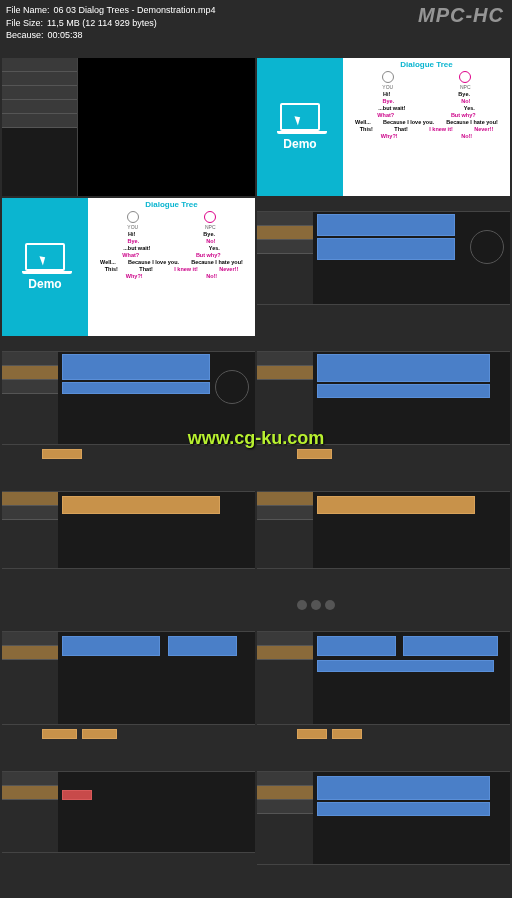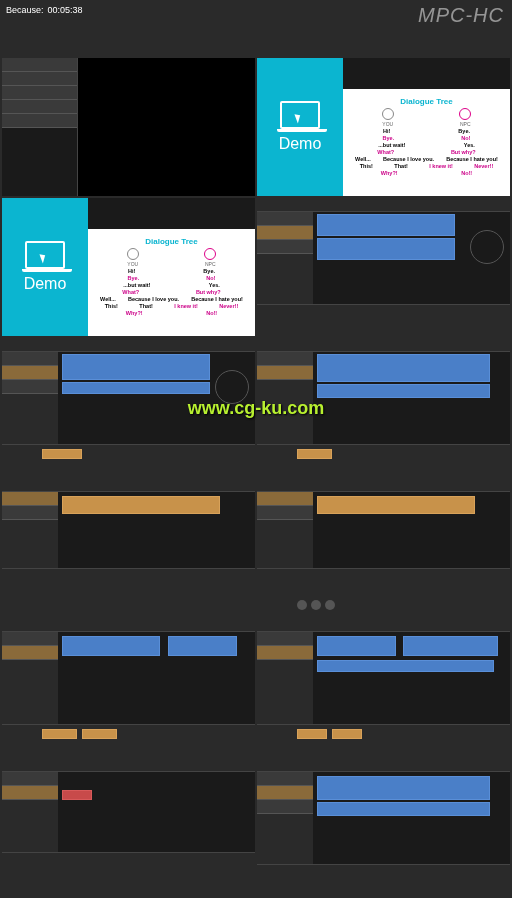--- a/index.html
+++ b/index.html
@@ -11,21 +11,21 @@
       font-size: 9px;
       color: #fff;
       position: relative;
       overflow: hidden;
     }
     .logo {
       position: absolute;
       top: 4px;
       right: 8px;
       font-size: 20px;
-      font-weight: normal;
+      font-weight: bold;
       font-style: italic;
       color: rgba(255,255,255,0.5);
       letter-spacing: 1px;
       text-align: center;
     }
     .info {
       position: absolute;
       top: 4px;
       left: 6px;
       line-height: 1.4;
@@ -108,31 +108,30 @@
       top: 10px;
       left: 14px;
       width: 0;
       height: 0;
       border-left: 5px solid #fff;
       border-top: 3px solid transparent;
       border-bottom: 7px solid transparent;
       transform: rotate(-20deg);
     }
     .demo-label {
-      font-size: 16px;
-      font-weight: normal;
+      font-size: 12px;
+      font-weight: bold;
     }
     .demo-right {
       flex: 1;
       background: #fff;
       color: #000;
-      padding: 8px 6px;
+      padding: 2px 6px;
       font-size: 6px;
       position: relative;
-      margin-top: 31px;
     }
     .tree-title {
       text-align: center;
       color: #0bb5d0;
       font-weight: bold;
       font-size: 8px;
       margin-bottom: 2px;
     }
     .tree-heads {
       display: flex;
@@ -205,37 +204,45 @@
       position: absolute;
       bottom: 0;
       left: 0;
       right: 0;
       height: 32px;
       background: #2a2a2a;
       border-top: 1px solid #444;
     }
     .watermark {
       position: absolute;
-      top: 398px;
+      top: 428px;
       left: 50%;
       transform: translateX(-50%);
       font-size: 18px;
       color: #b8f030;
       font-weight: bold;
       text-shadow: 1px 1px 2px #000;
       z-index: 10;
       pointer-events: none;
     }
   </style>
 </head>
 <body>
 
 <div class="logo">MPC-HC</div>
 
 <div class="info">
+  <div class="info-line">
+    <span class="info-label">File Name:</span>
+    <span class="info-val">06 03 Dialog Trees - Demonstration.mp4</span>
+  </div>
+  <div class="info-line">
+    <span class="info-label">File Size:</span>
+    <span class="info-val">11,5 MB (12 114 929 bytes)</span>
+  </div>
   <div class="info-line">
     <span class="info-label">Because:</span>
     <span class="info-val">00:05:38</span>
   </div>
 </div>
 
 <div class="watermark">www.cg-ku.com</div>
 
 <div class="grid">
 

